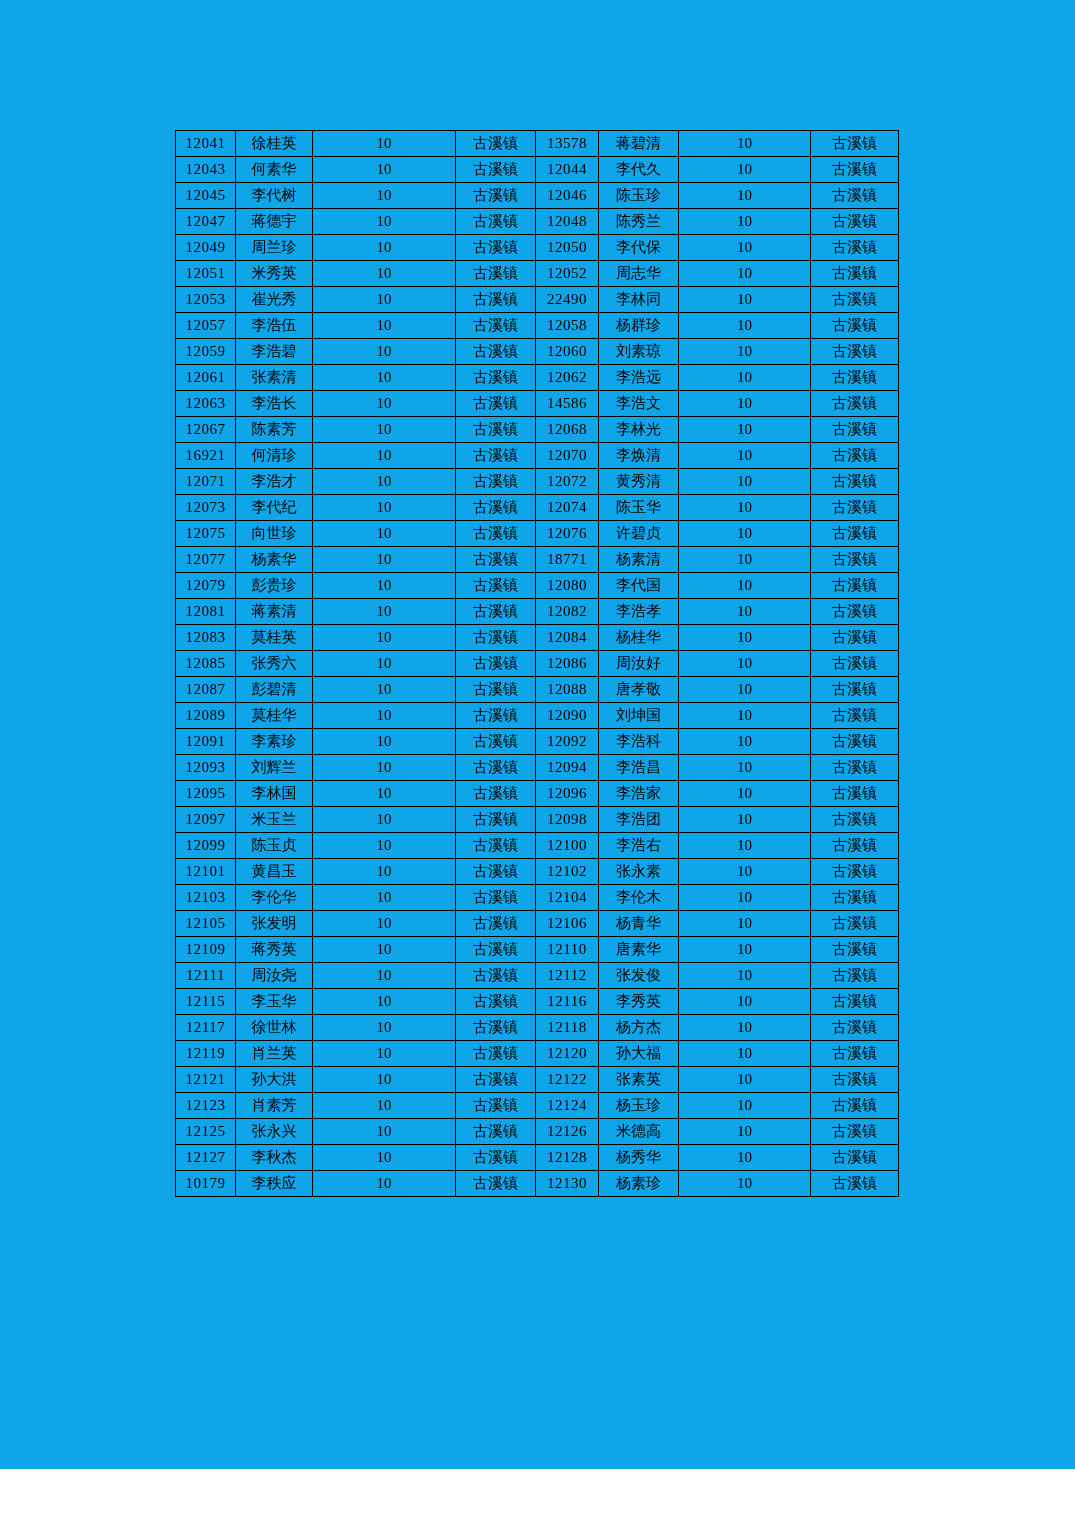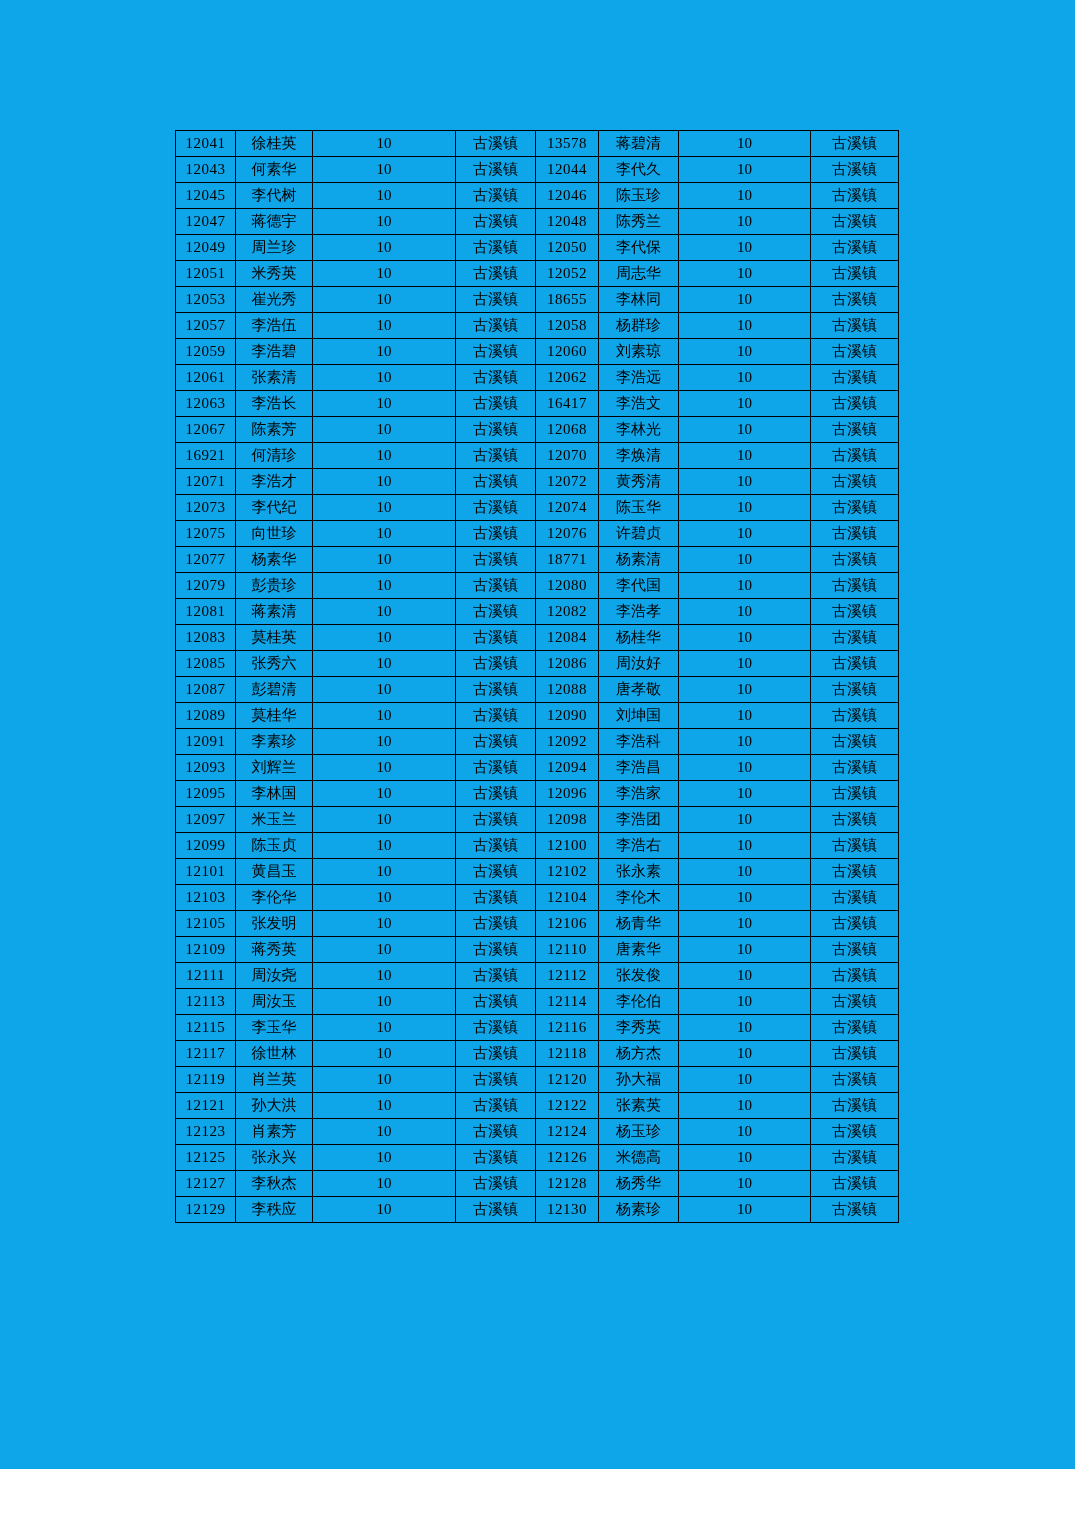--- a/index.html
+++ b/index.html
@@ -116,21 +116,21 @@
           <td class="id-cell">12052</td>
           <td class="name-cell">周志华</td>
           <td class="amount-cell">10</td>
           <td class="town-cell">古溪镇</td>
         </tr>
         <tr>
           <td class="id-cell">12053</td>
           <td class="name-cell">崔光秀</td>
           <td class="amount-cell">10</td>
           <td class="town-cell">古溪镇</td>
-          <td class="id-cell">18655</td>
+          <td class="id-cell">22490</td>
           <td class="name-cell">李林同</td>
           <td class="amount-cell">10</td>
           <td class="town-cell">古溪镇</td>
         </tr>
         <tr>
           <td class="id-cell">12057</td>
           <td class="name-cell">李浩伍</td>
           <td class="amount-cell">10</td>
           <td class="town-cell">古溪镇</td>
           <td class="id-cell">12058</td>
@@ -156,21 +156,21 @@
           <td class="id-cell">12062</td>
           <td class="name-cell">李浩远</td>
           <td class="amount-cell">10</td>
           <td class="town-cell">古溪镇</td>
         </tr>
         <tr>
           <td class="id-cell">12063</td>
           <td class="name-cell">李浩长</td>
           <td class="amount-cell">10</td>
           <td class="town-cell">古溪镇</td>
-          <td class="id-cell">16417</td>
+          <td class="id-cell">14586</td>
           <td class="name-cell">李浩文</td>
           <td class="amount-cell">10</td>
           <td class="town-cell">古溪镇</td>
         </tr>
         <tr>
           <td class="id-cell">12067</td>
           <td class="name-cell">陈素芳</td>
           <td class="amount-cell">10</td>
           <td class="town-cell">古溪镇</td>
           <td class="id-cell">12068</td>
@@ -382,30 +382,20 @@
           <td class="id-cell">12111</td>
           <td class="name-cell">周汝尧</td>
           <td class="amount-cell">10</td>
           <td class="town-cell">古溪镇</td>
           <td class="id-cell">12112</td>
           <td class="name-cell">张发俊</td>
           <td class="amount-cell">10</td>
           <td class="town-cell">古溪镇</td>
         </tr>
         <tr>
-          <td class="id-cell">12113</td>
-          <td class="name-cell">周汝玉</td>
-          <td class="amount-cell">10</td>
-          <td class="town-cell">古溪镇</td>
-          <td class="id-cell">12114</td>
-          <td class="name-cell">李伦伯</td>
-          <td class="amount-cell">10</td>
-          <td class="town-cell">古溪镇</td>
-        </tr>
-        <tr>
           <td class="id-cell">12115</td>
           <td class="name-cell">李玉华</td>
           <td class="amount-cell">10</td>
           <td class="town-cell">古溪镇</td>
           <td class="id-cell">12116</td>
           <td class="name-cell">李秀英</td>
           <td class="amount-cell">10</td>
           <td class="town-cell">古溪镇</td>
         </tr>
         <tr>
@@ -462,21 +452,21 @@
           <td class="id-cell">12127</td>
           <td class="name-cell">李秋杰</td>
           <td class="amount-cell">10</td>
           <td class="town-cell">古溪镇</td>
           <td class="id-cell">12128</td>
           <td class="name-cell">杨秀华</td>
           <td class="amount-cell">10</td>
           <td class="town-cell">古溪镇</td>
         </tr>
         <tr>
-          <td class="id-cell">12129</td>
+          <td class="id-cell">10179</td>
           <td class="name-cell">李秩应</td>
           <td class="amount-cell">10</td>
           <td class="town-cell">古溪镇</td>
           <td class="id-cell">12130</td>
           <td class="name-cell">杨素珍</td>
           <td class="amount-cell">10</td>
           <td class="town-cell">古溪镇</td>
         </tr>
       </tbody>
   </table>

